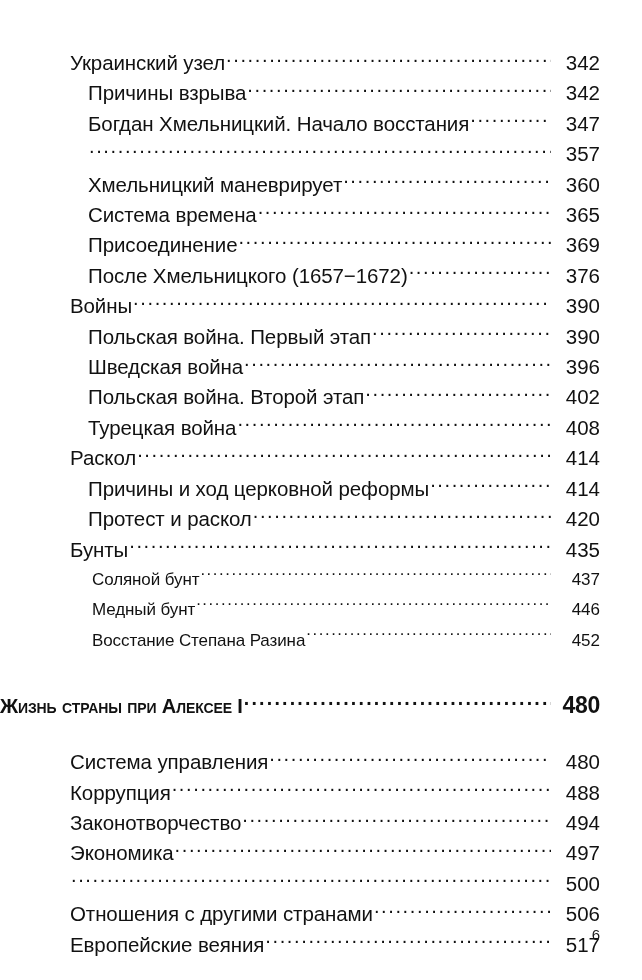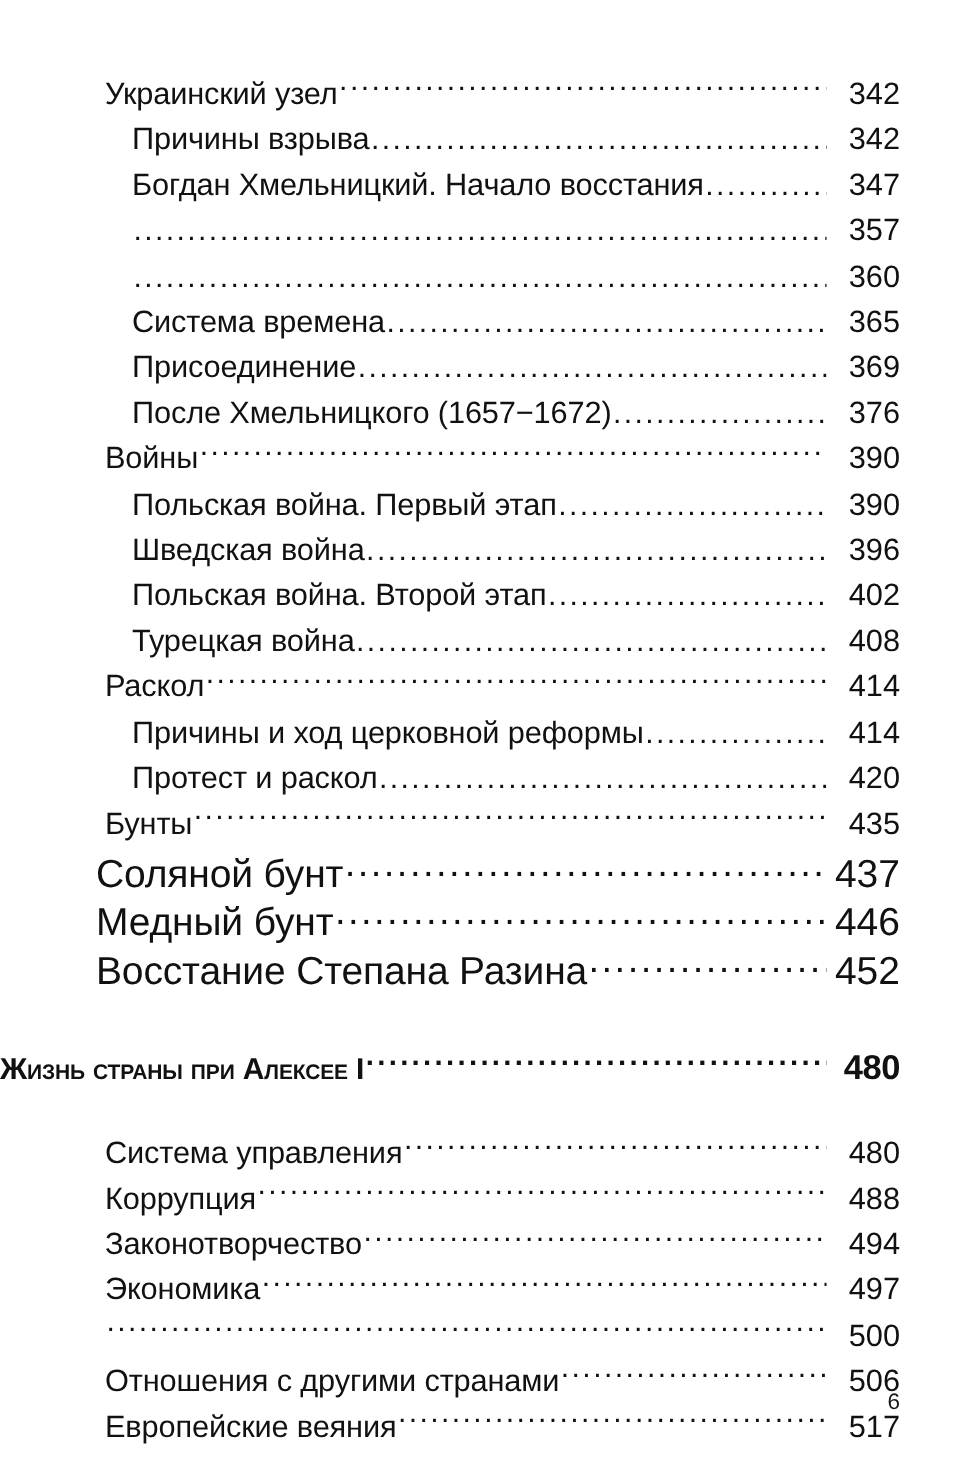--- a/index.html
+++ b/index.html
@@ -78,27 +78,26 @@
     font-size: 20.5px;
     line-height: 30.4px;
   }
   .lvl1 .page-num { font-size: 20.5px; }
 
   
   .lvl2 {
     padding-left: 88px;
     font-size: 20.5px;
     line-height: 30.4px;
-    align-items: flex-end;
   }
 
   
   .lvl2b {
-    padding-left: 64px;
-    font-size: 26px;
+    padding-left: 92px;
+    font-size: 17px;
     line-height: 30.4px;
   }
 
   
   .chapter-sc {
     padding-left: 0px;
     padding-right: 42px;
     font-size: 20px;
     line-height: 30px;
     font-weight: 700;
@@ -158,20 +157,21 @@
         <span class="leader"></span>
         <span class="page-num">347</span>
       </div>
 
       <div class="row lvl2">
         <span class="leader"></span>
         <span class="page-num">357</span>
       </div>
 
       <div class="row lvl2">
+        <span class="title">Хмельницкий маневрирует</span>
         <span class="leader"></span>
         <span class="page-num">360</span>
       </div>
 
       <div class="row lvl2">
         <span class="title">Система времена</span>
         <span class="leader"></span>
         <span class="page-num">365</span>
       </div>
 

